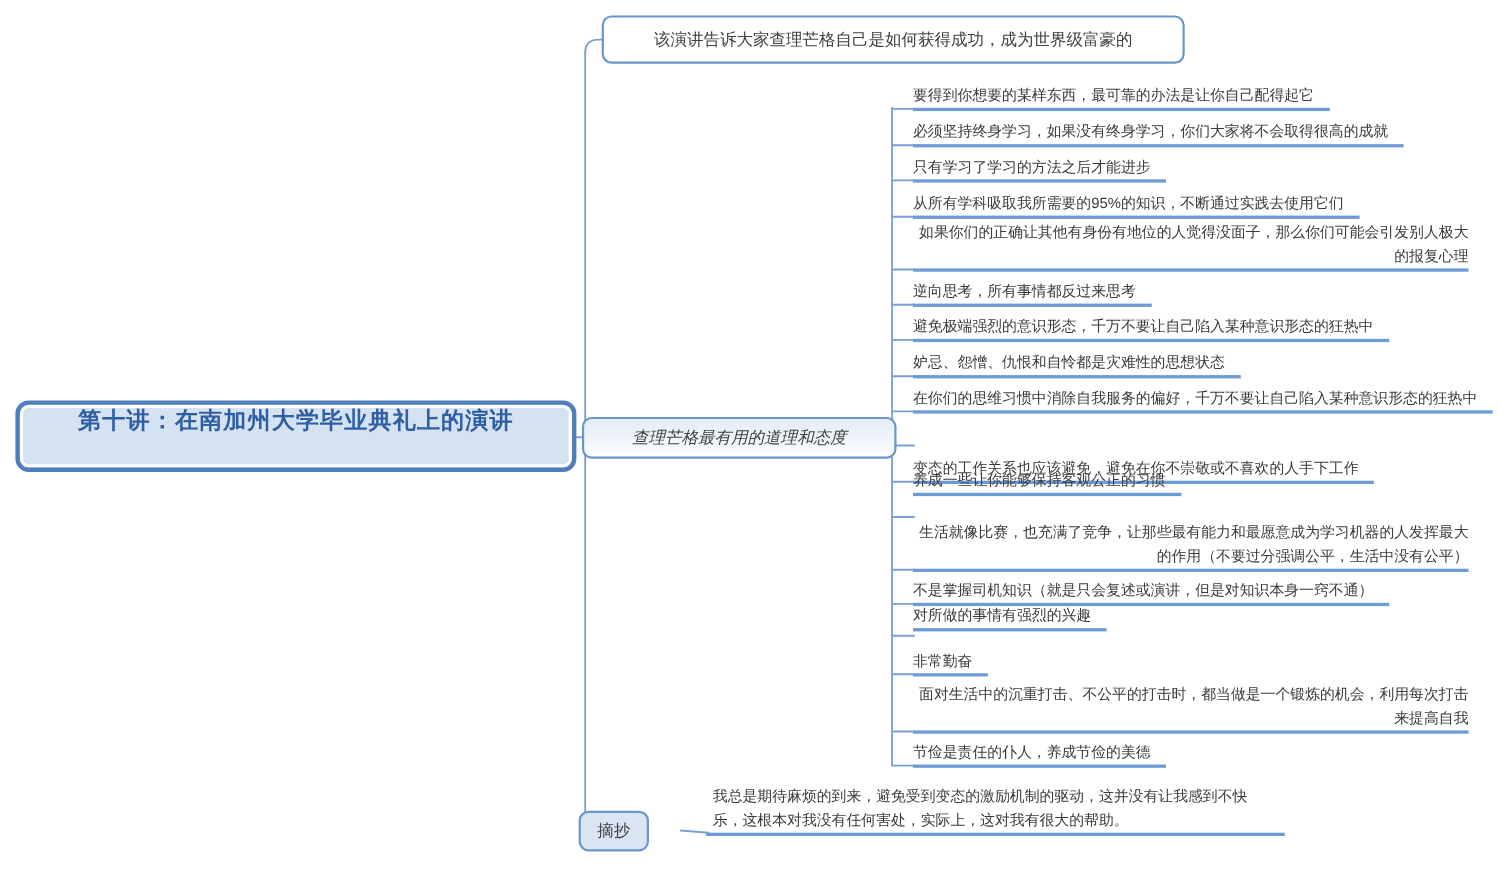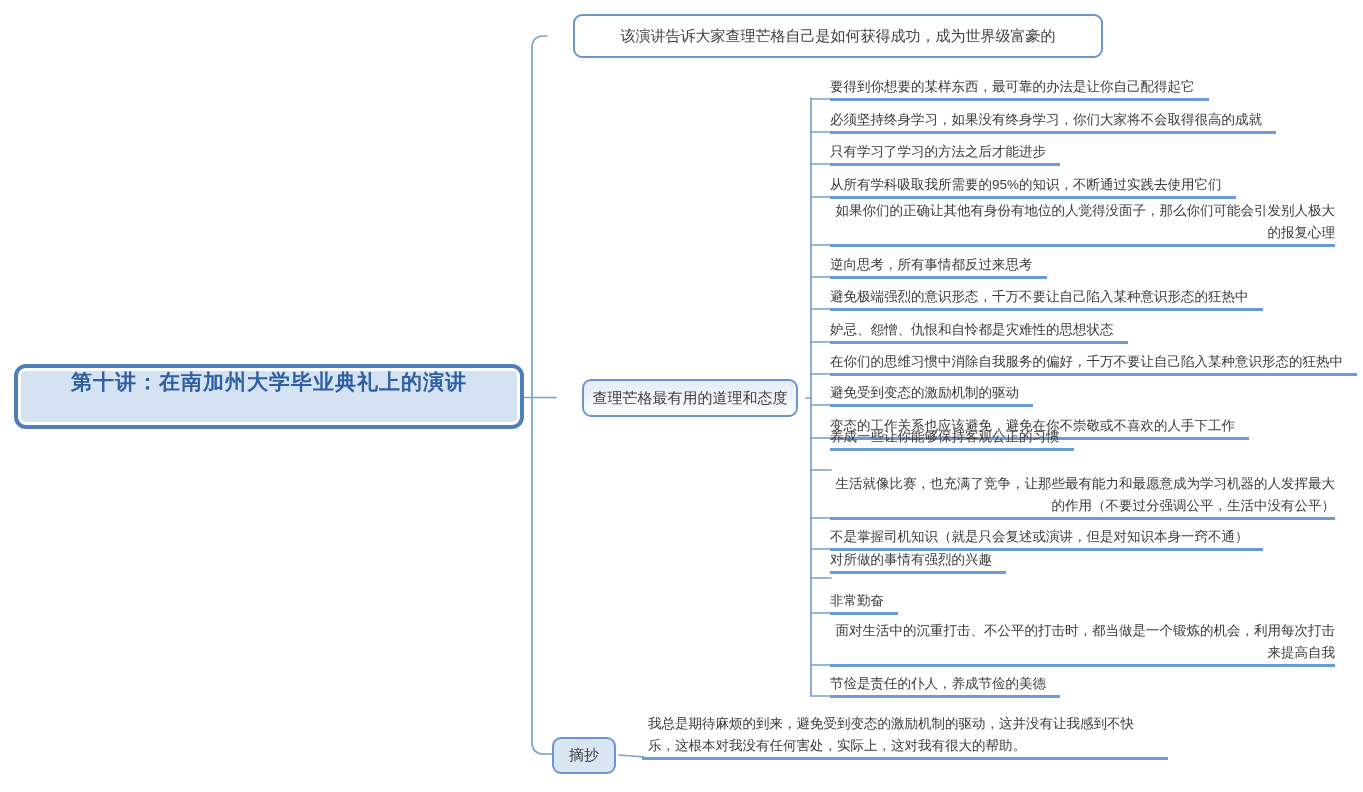--- a/index.html
+++ b/index.html
@@ -17,24 +17,24 @@
     box-shadow:inset 0 0 0 3px #ffffff;
     display:flex;align-items:flex-start;justify-content:center;
     font-size:21px;font-weight:bold;color:#2E5FA3;letter-spacing:1px;
   }
 
   
   .branch-node{
     position:absolute;box-sizing:border-box;
     border:2px solid #6B96CC;border-radius:9px;
     display:flex;align-items:center;justify-content:center;
-    font-size:15px;color:#404040;margin-left:26px;
+    font-size:15px;color:#404040;
   }
   .node-overview{left:547px;top:14px;width:530px;height:44px;background:#ffffff;}
-  .node-principles{left:556px;top:379px;width:216px;height:38px;background:linear-gradient(180deg,#E3ECF7,#FCFDFE);}
+  .node-principles{left:529px;top:379px;width:286px;height:38px;background:linear-gradient(180deg,#E3ECF7,#FCFDFE);font-style:italic;}
   .node-excerpt{left:526px;top:737px;width:64px;height:37px;background:#D9E5F3;}
 
   
   .child{position:absolute;left:830px;text-align:right;}
   .child .u{
     display:inline-block;white-space:nowrap;
     font-size:13.5px;line-height:22px;color:#3A3A3A;
     border-bottom:3px solid #6C9BD6;padding:0 14px 0 0;
   }
   .child.wrap .u{white-space:normal;width:505px;padding-right:0;}
@@ -103,21 +103,20 @@
 
   <div class="child" style="top:76px"><span class="u">要得到你想要的某样东西，最可靠的办法是让你自己配得起它</span></div>
   <div class="child" style="top:109px"><span class="u">必须坚持终身学习，如果没有终身学习，你们大家将不会取得很高的成就</span></div>
   <div class="child" style="top:141px"><span class="u">只有学习了学习的方法之后才能进步</span></div>
   <div class="child" style="top:174px"><span class="u">从所有学科吸取我所需要的95%的知识，不断通过实践去使用它们</span></div>
   <div class="child wrap" style="top:200px"><span class="u">如果你们的正确让其他有身份有地位的人觉得没面子，那么你们可能会引发别人极大的报复心理</span></div>
   <div class="child" style="top:254px"><span class="u">逆向思考，所有事情都反过来思考</span></div>
   <div class="child" style="top:286px"><span class="u">避免极端强烈的意识形态，千万不要让自己陷入某种意识形态的狂热中</span></div>
   <div class="child" style="top:319px"><span class="u">妒忌、怨憎、仇恨和自怜都是灾难性的思想状态</span></div>
   <div class="child" style="top:351px"><span class="u">在你们的思维习惯中消除自我服务的偏好，千万不要让自己陷入某种意识形态的狂热中</span></div>
-  <div class="child" style="top:382px"><span class="u">避免受到变态的激励机制的驱动</span></div>
   <div class="child" style="top:415px"><span class="u">变态的工作关系也应该避免，避免在你不崇敬或不喜欢的人手下工作</span></div>
   <div class="child" style="top:426px"><span class="u">养成一些让你能够保持客观公正的习惯</span></div>
   <div class="child wrap" style="top:473px"><span class="u">生活就像比赛，也充满了竞争，让那些最有能力和最愿意成为学习机器的人发挥最大的作用（不要过分强调公平，生活中没有公平）</span></div>
   <div class="child" style="top:526px"><span class="u">不是掌握司机知识（就是只会复述或演讲，但是对知识本身一窍不通）</span></div>
   <div class="child" style="top:549px"><span class="u">对所做的事情有强烈的兴趣</span></div>
   <div class="child" style="top:590px"><span class="u">非常勤奋</span></div>
   <div class="child wrap" style="top:620px"><span class="u">面对生活中的沉重打击、不公平的打击时，都当做是一个锻炼的机会，利用每次打击来提高自我</span></div>
   <div class="child" style="top:673px"><span class="u">节俭是责任的仆人，养成节俭的美德</span></div>
 
   <div class="quote">

